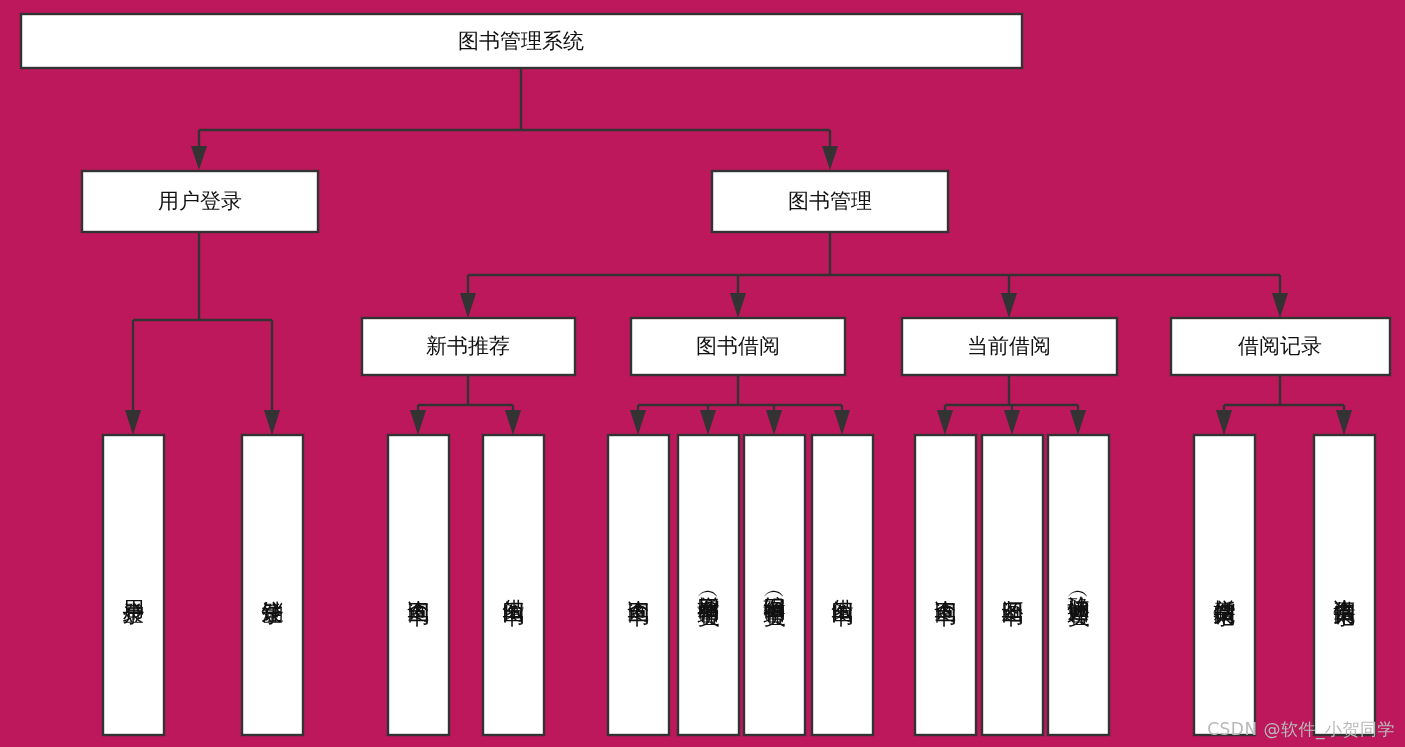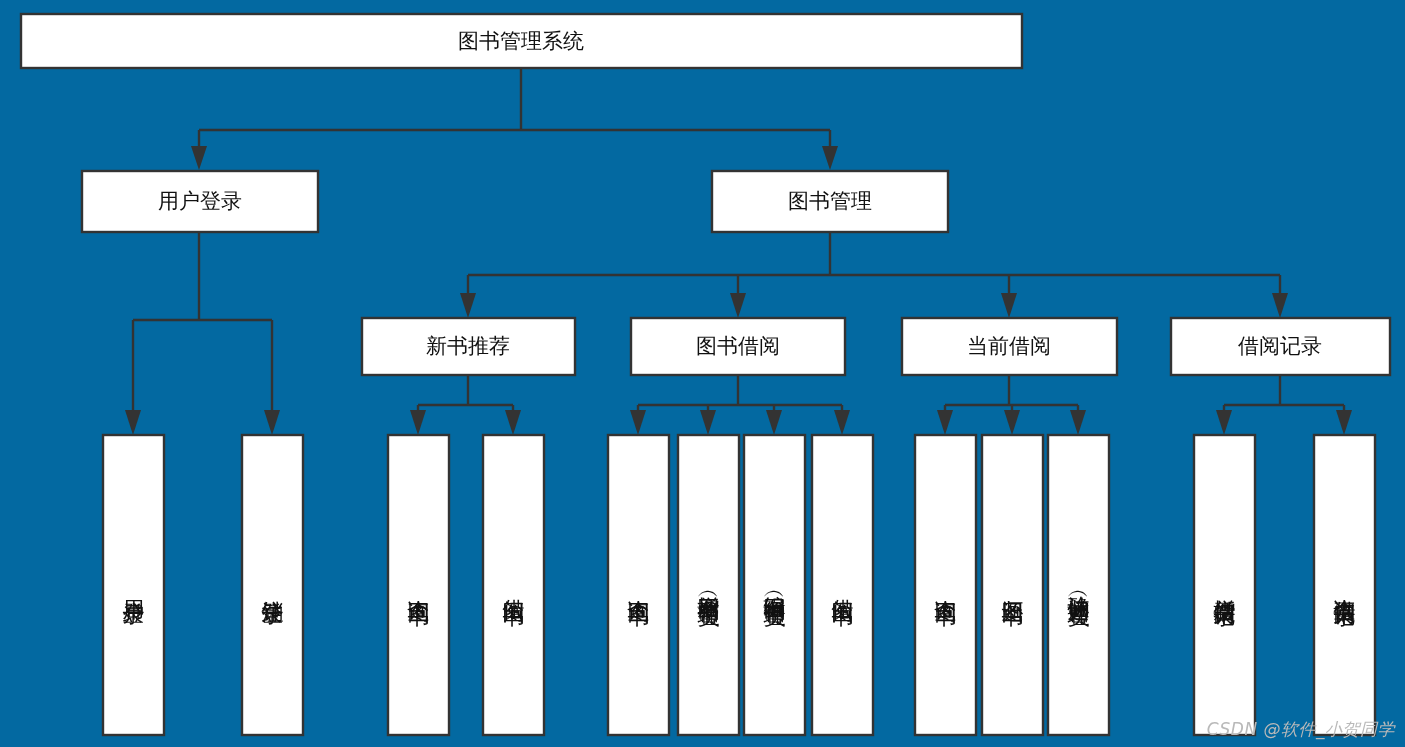--- a/index.html
+++ b/index.html
@@ -7,21 +7,21 @@
     padding: 0;
     background: #ffffff;
   }
   body {
     font-family: "DejaVu Sans", "Liberation Sans", sans-serif;
   }
   #stage {
     position: relative;
     width: 1405px;
     height: 747px;
-    background: #0369a1;
+    background: #be185d;
     overflow: hidden;
     text-align: right;
   }
   svg#diagram {
     position: absolute;
     top: 0;
     left: 0;
     width: 1405px;
     height: 747px;
   }
@@ -66,21 +66,20 @@
   }
   .watermark {
     position: absolute;
     right: 10px;
     bottom: 6px;
     font-family: "DejaVu Sans", "Liberation Sans", sans-serif;
     font-size: 17px;
     color: #b9b9b9;
     letter-spacing: 0.5px;
     white-space: nowrap;
-    font-style: italic;
   }
 </style>
 </head>
 <body>
 
 <div id="stage">
 
   <svg id="diagram" viewBox="0 0 1405 747">
 
     <g>

